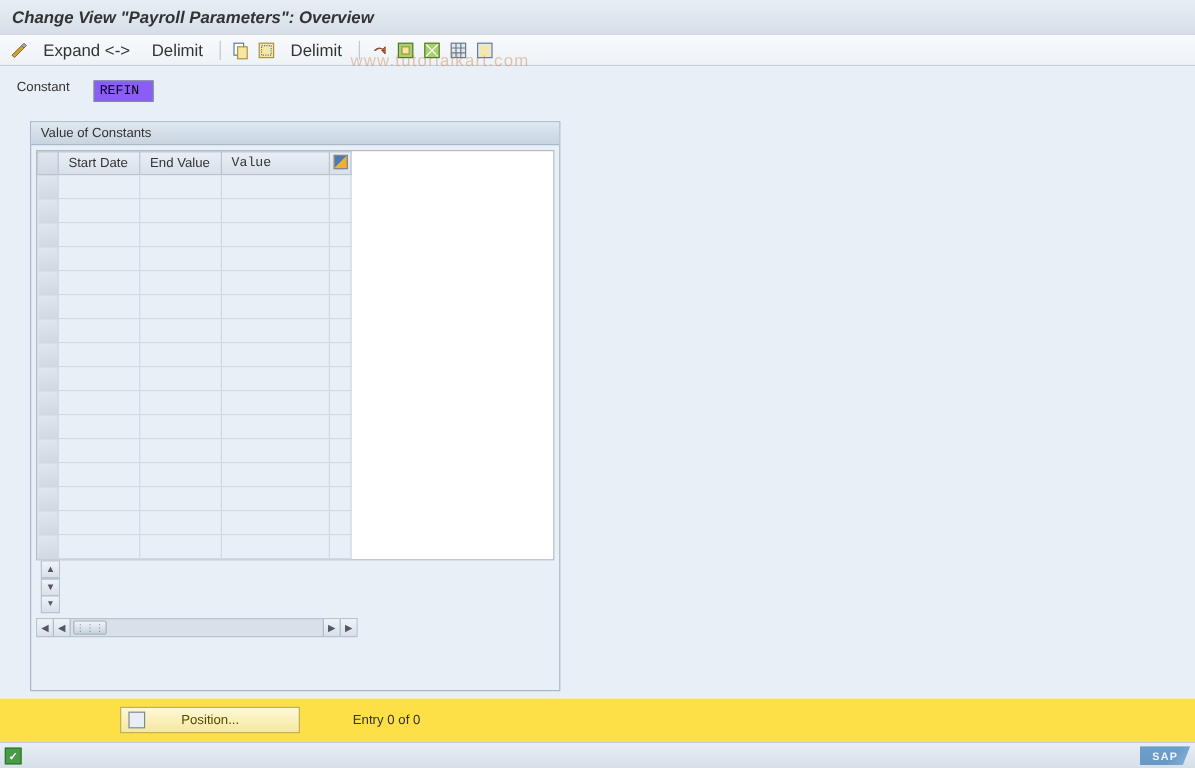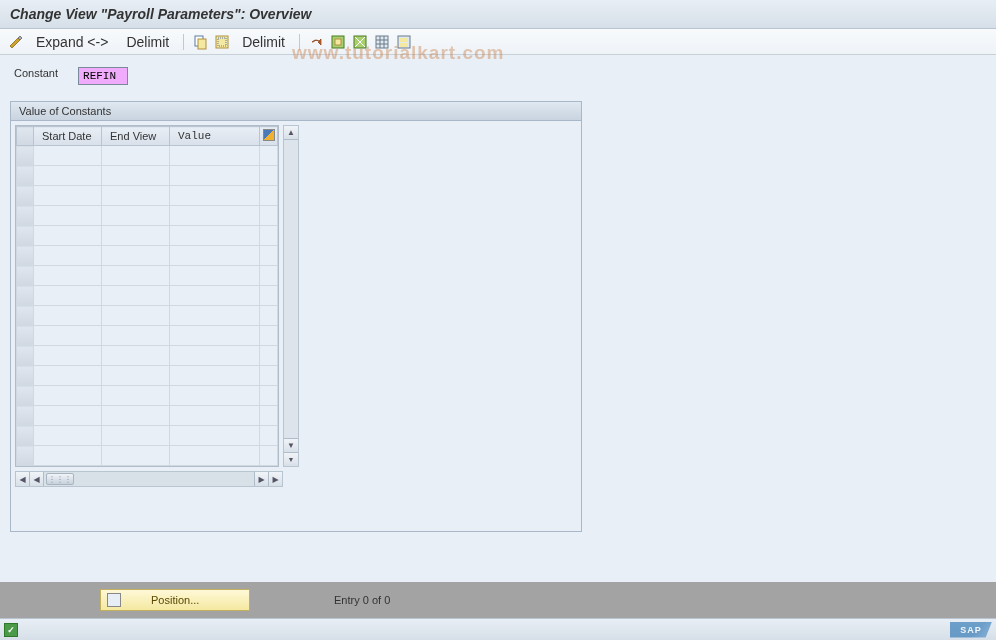--- a/index.html
+++ b/index.html
@@ -57,44 +57,46 @@
     }
     .constant-label {
       font-size: 11px;
       color: #333;
     }
     .constant-input {
       width: 50px;
       height: 18px;
       padding: 1px 4px;
       border: 1px solid #7a8a9a;
-      background: #f0abfc;
+      background: #8b5cf6;
       font-size: 11px;
       font-family: "Courier New", monospace;
     }
     
     
     .main-panel {
-      width: 572px;
+      width: 442px;
       background: #e8eff6;
       border: 1px solid #a8b8c8;
+      margin-left: 15px;
     }
     
     .panel-header {
       background: linear-gradient(to bottom, #e0e8f0, #c8d4e0);
       border-bottom: 1px solid #a8b8c8;
       padding: 3px 8px;
       font-size: 11px;
       color: #333;
     }
     
     
     .table-wrap {
       display: flex;
       padding: 4px;
+      flex-direction: column;
     }
     .table-grid {
       border: 1px solid #b0bcc8;
       background: #fff;
     }
     .tbl { border-collapse: collapse; }
     .tbl th {
       background: linear-gradient(to bottom, #e8eef5, #d8e0ea);
       border: 1px solid #b8c4d0;
       font-size: 11px;
@@ -183,21 +185,21 @@
       font-size:8px; color:#889;
     }
     
     .panel-body-spacer { height: 40px; }
     
     
     .footer-action {
       padding: 6px 10px;
       display: flex;
       align-items: center;
-      background: #a3a3a3;
+      background: #fde047;
       height: 36px;
     }
     .position-btn {
       margin-left: 90px;
       width: 150px;
       height: 22px;
       background: linear-gradient(to bottom, #fff8d8, #f5e8a0);
       border: 1px solid #c0b060;
       display: flex;
       align-items: center;
@@ -207,21 +209,21 @@
       font-size: 11px;
       color: #5a4a00;
     }
     .pos-icon {
       width: 14px; height: 14px;
       background: #e8eef5;
       border: 1px solid #888;
       display:inline-block;
     }
     .entry-text {
-      margin-left: 84px;
+      margin-left: 44px;
       font-size: 11px;
       color: #333;
     }
     
     
     .status-bar {
       height: 22px;
       background: linear-gradient(to bottom, #e8eef5, #d6dfe8);
       border-top: 1px solid #b8c4d0;
       display: flex;
@@ -249,22 +251,22 @@
       letter-spacing: 1px;
       clip-path: polygon(0 0, 100% 0, 85% 100%, 0 100%);
       opacity: 0.55;
     }
     
     
     .watermark {
       position: absolute;
       top: 42px;
       left: 292px;
-      font-size: 19px;
-      font-weight: bold;
+      font-size: 14px;
+      font-weight: normal;
       color: rgba(200, 120, 60, 0.4);
       pointer-events: none;
       letter-spacing: 1px;
       z-index: 100;
     }
 
     
     svg { display: block; }
   </style>
 </head>
@@ -344,21 +346,21 @@
   <div class="main-panel">
     <div class="panel-header">Value of Constants</div>
 
     <div class="table-wrap">
       <div class="table-grid">
         <table class="tbl">
           <thead>
             <tr>
               <th class="row-selector"></th>
               <th class="col-start">Start Date</th>
-              <th class="col-end">End View</th>
+              <th class="col-end">End Value</th>
               <th class="col-value">Value</th>
               <th class="col-settings-th"><span class="settings-icon"></span></th>
             </tr>
           </thead>
           <tbody id="table-body">
               <tr>
                 <td class="row-selector"></td>
                 <td class="col-start"></td>
                 <td class="col-end"></td>
                 <td class="col-value"></td>

